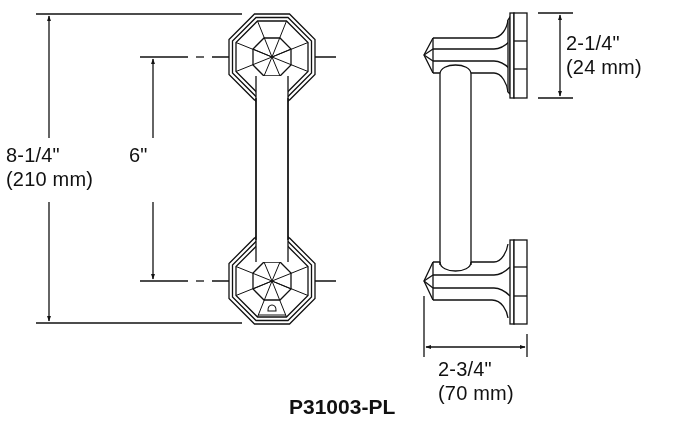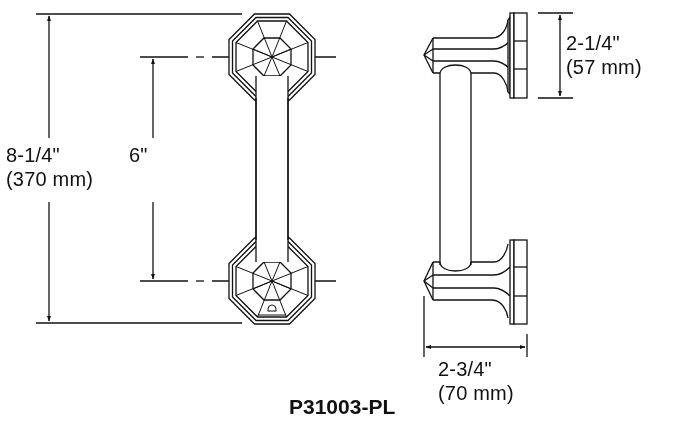--- a/index.html
+++ b/index.html
@@ -146,30 +146,30 @@
 
       <line x1="424" y1="296" x2="424" y2="357"></line>
       <line x1="527" y1="334" x2="527" y2="357"></line>
       <line x1="426" y1="347" x2="525" y2="347" marker-start="url(#arr)" marker-end="url(#arr)"></line>
     </g>
   </g>
 </svg>
 
 <div class="lbl" style="left:6px; top:143px;">
   <div>8-1/4"</div>
-  <div>(370 mm)</div>
+  <div>(210 mm)</div>
 </div>
 
 <div class="lbl" style="left:129px; top:143px;">
   <div>6"</div>
 </div>
 
 <div class="lbl" style="left:566px; top:31px;">
   <div>2-1/4"</div>
-  <div>(57 mm)</div>
+  <div>(24 mm)</div>
 </div>
 
 <div class="lbl" style="left:438px; top:357px;">
   <div style="padding-left:0px;">2-3/4"</div>
   <div>(70 mm)</div>
 </div>
 
 <div class="title" style="left:289px; top:395px;">P31003-PL</div>
 
 </body></html>

